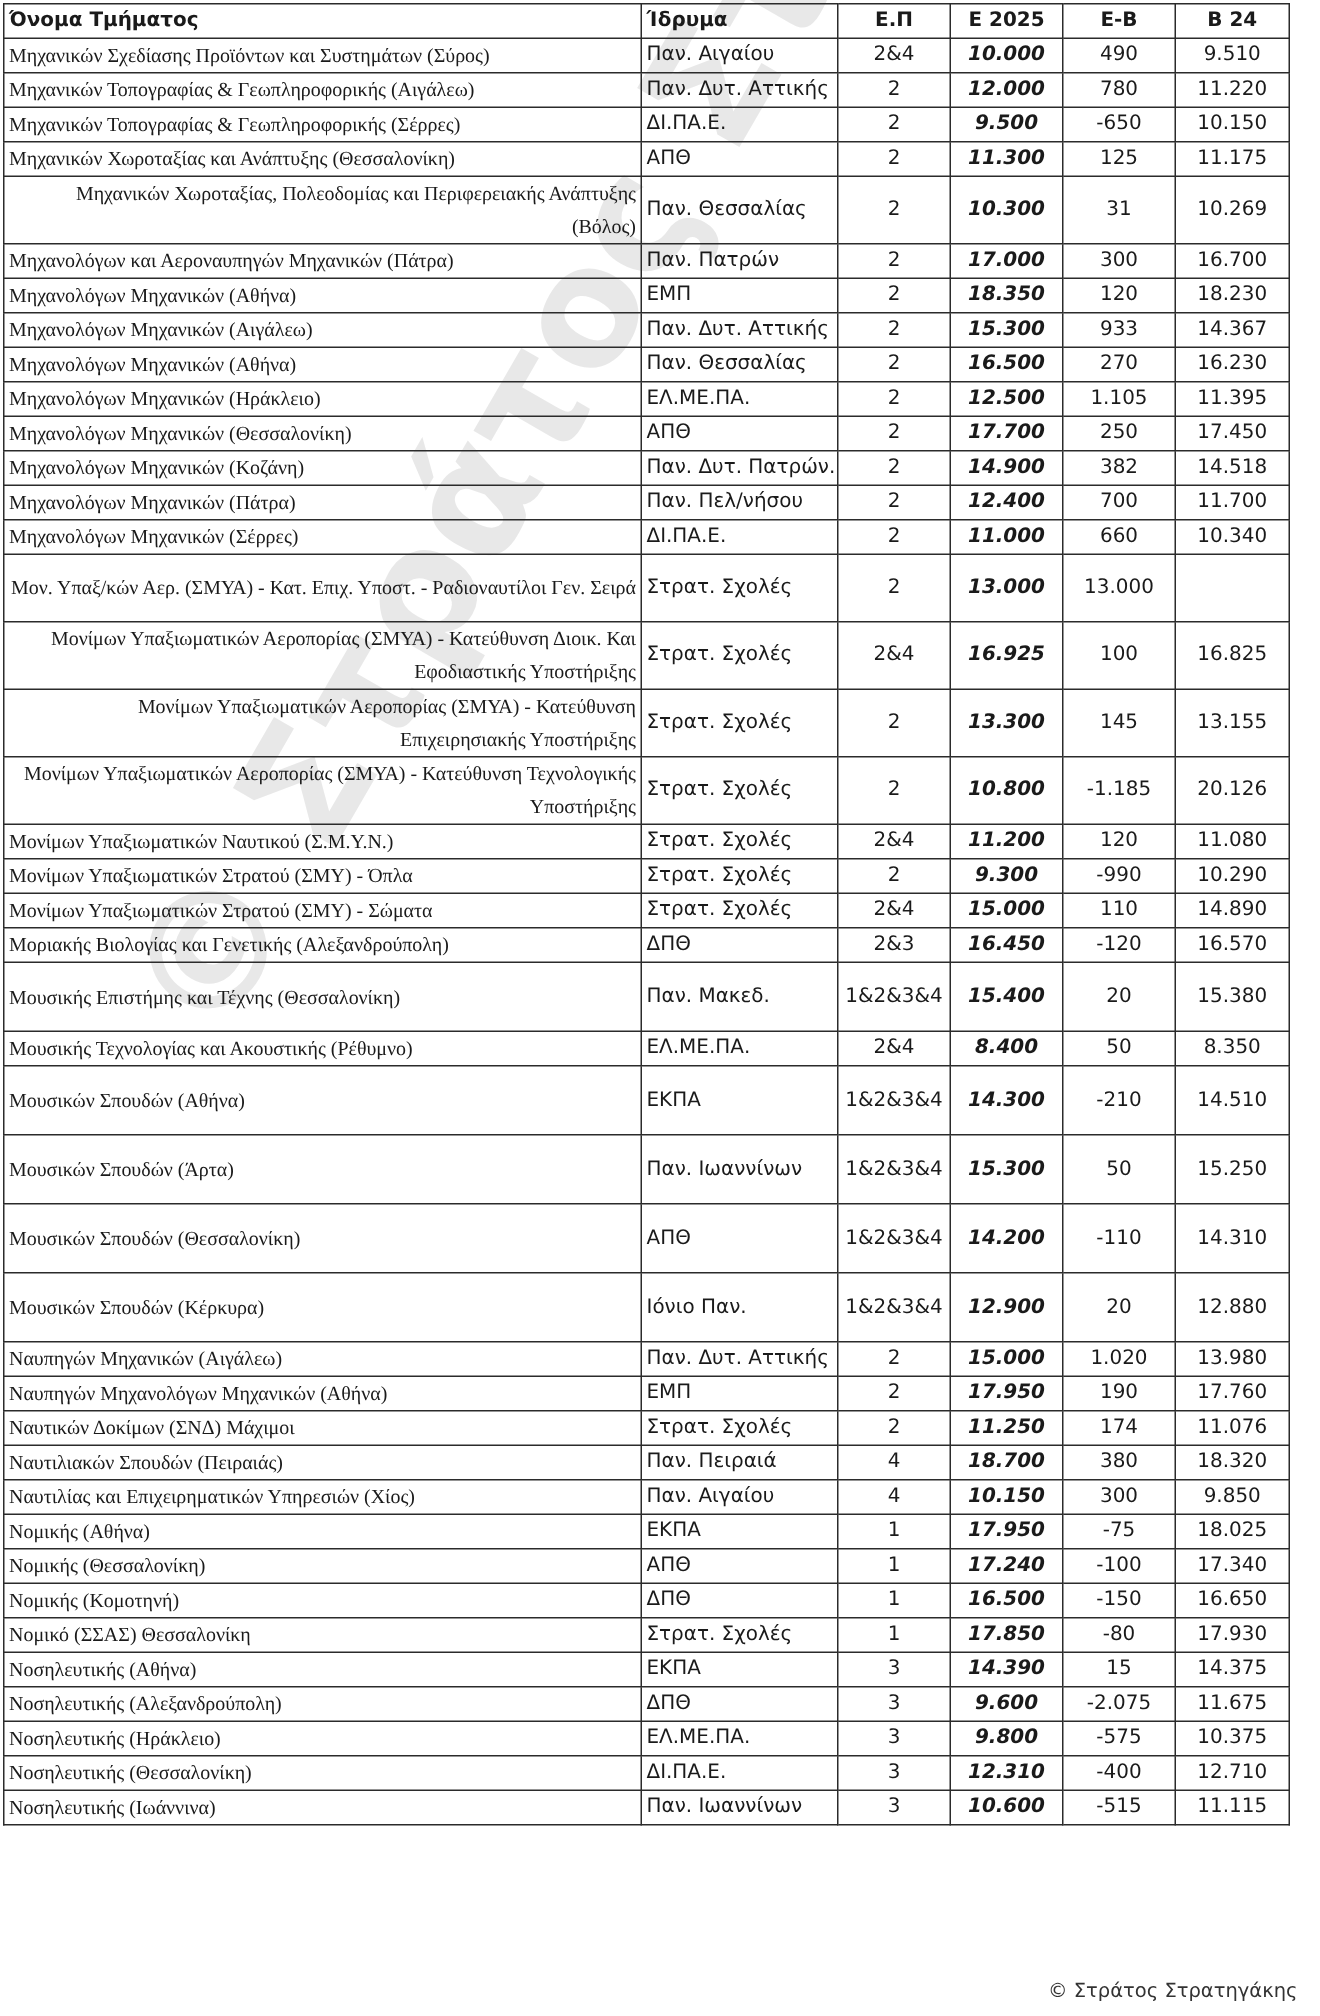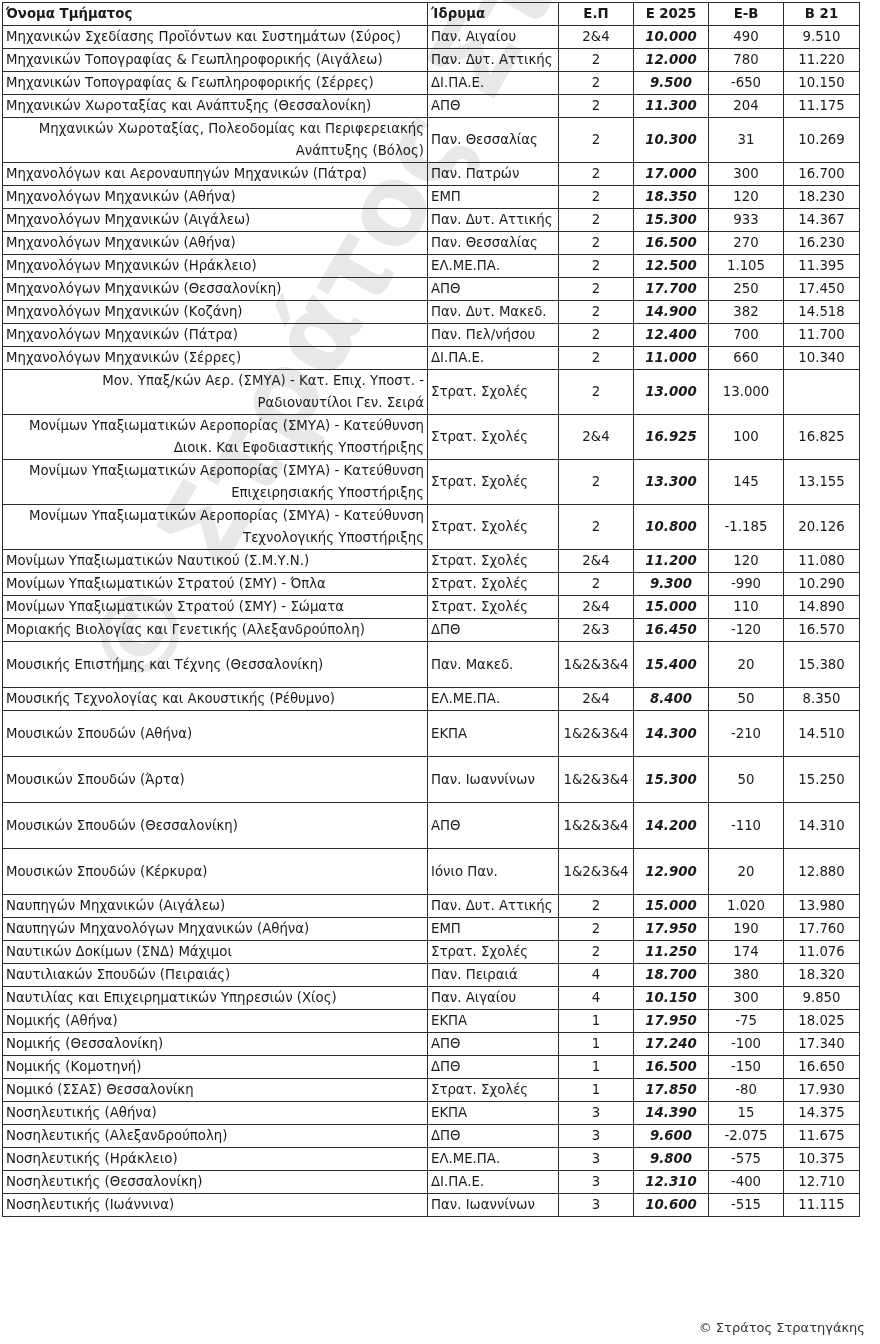--- a/index.html
+++ b/index.html
@@ -11,21 +11,21 @@
   col.c-inst { width: 131px; }
   col.c-ep { width: 75px; }
   col.c-e { width: 75px; }
   col.c-eb { width: 75px; }
   col.c-b { width: 76px; }
   th, td { border: 1.6px solid #2b2b2b; font-size: 13.3px; line-height: 16px;
            padding: 0 3px; white-space: nowrap; overflow: hidden; vertical-align: middle; }
   th { font-weight: bold; height: 22px; text-align: center; }
   th.left { text-align: left; }
   td { height: 21px; }
-  td.name { white-space: normal; line-height: 22px; }
+  td.name { white-space: normal; line-height: 22px; font-family: Liberation Serif, serif; }
   td.inst { text-align: left; }
   td.num { text-align: center; }
   td.bold { font-weight: bold; font-style: italic; }
   tr.tall td { height: 44px; }
   tr.tall td.name { line-height: 22px; text-align: right; }
   tr.music td { height: 45px; }
   .watermark { position: absolute; left: 60px; top: 650px; transform: rotate(-60deg);
                transform-origin: left top; font-size: 108px; font-weight: bold;
                color: rgba(150,150,150,0.22); white-space: nowrap; pointer-events: none;
                font-family: "DejaVu Sans", sans-serif; }
@@ -46,21 +46,21 @@
         <col class="c-eb">
         <col class="c-b">
     </colgroup>
     <thead>
       <tr>
         <th class="left">Όνομα Τμήματος</th>
         <th class="left">Ίδρυμα</th>
         <th>Ε.Π</th>
         <th>Ε 2025</th>
         <th>Ε-Β</th>
-        <th>Β 21</th>
+        <th>Β 24</th>
       </tr>
     </thead>
     <tbody id="tbody">
         <tr>
           <td class="name">Μηχανικών Σχεδίασης Προϊόντων και Συστημάτων (Σύρος)</td>
           <td class="inst">Παν. Αιγαίου</td>
           <td class="num">2&amp;4</td>
           <td class="num bold">10.000</td>
           <td class="num">490</td>
           <td class="num">9.510</td>
@@ -79,21 +79,21 @@
           <td class="num">2</td>
           <td class="num bold">9.500</td>
           <td class="num">-650</td>
           <td class="num">10.150</td>
         </tr>
         <tr>
           <td class="name">Μηχανικών Χωροταξίας και Ανάπτυξης (Θεσσαλονίκη)</td>
           <td class="inst">ΑΠΘ</td>
           <td class="num">2</td>
           <td class="num bold">11.300</td>
-          <td class="num">204</td>
+          <td class="num">125</td>
           <td class="num">11.175</td>
         </tr>
         <tr class="tall">
           <td class="name">Μηχανικών Χωροταξίας, Πολεοδομίας και Περιφερειακής Ανάπτυξης (Βόλος)</td>
           <td class="inst">Παν. Θεσσαλίας</td>
           <td class="num">2</td>
           <td class="num bold">10.300</td>
           <td class="num">31</td>
           <td class="num">10.269</td>
         </tr>
@@ -140,21 +140,21 @@
         <tr>
           <td class="name">Μηχανολόγων Μηχανικών (Θεσσαλονίκη)</td>
           <td class="inst">ΑΠΘ</td>
           <td class="num">2</td>
           <td class="num bold">17.700</td>
           <td class="num">250</td>
           <td class="num">17.450</td>
         </tr>
         <tr>
           <td class="name">Μηχανολόγων Μηχανικών (Κοζάνη)</td>
-          <td class="inst">Παν. Δυτ. Μακεδ.</td>
+          <td class="inst">Παν. Δυτ. Πατρών.</td>
           <td class="num">2</td>
           <td class="num bold">14.900</td>
           <td class="num">382</td>
           <td class="num">14.518</td>
         </tr>
         <tr>
           <td class="name">Μηχανολόγων Μηχανικών (Πάτρα)</td>
           <td class="inst">Παν. Πελ/νήσου</td>
           <td class="num">2</td>
           <td class="num bold">12.400</td>

